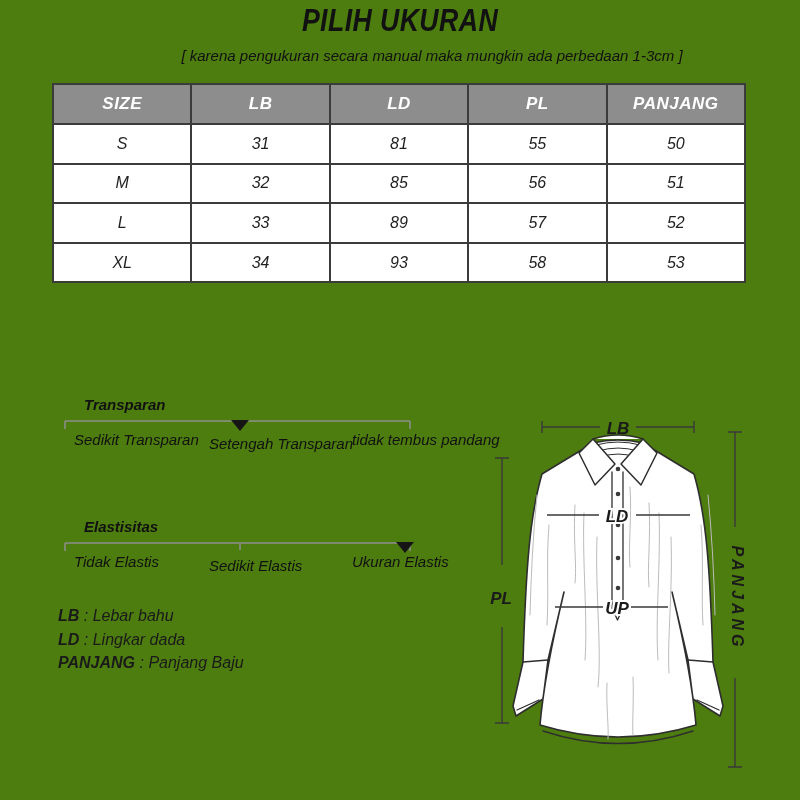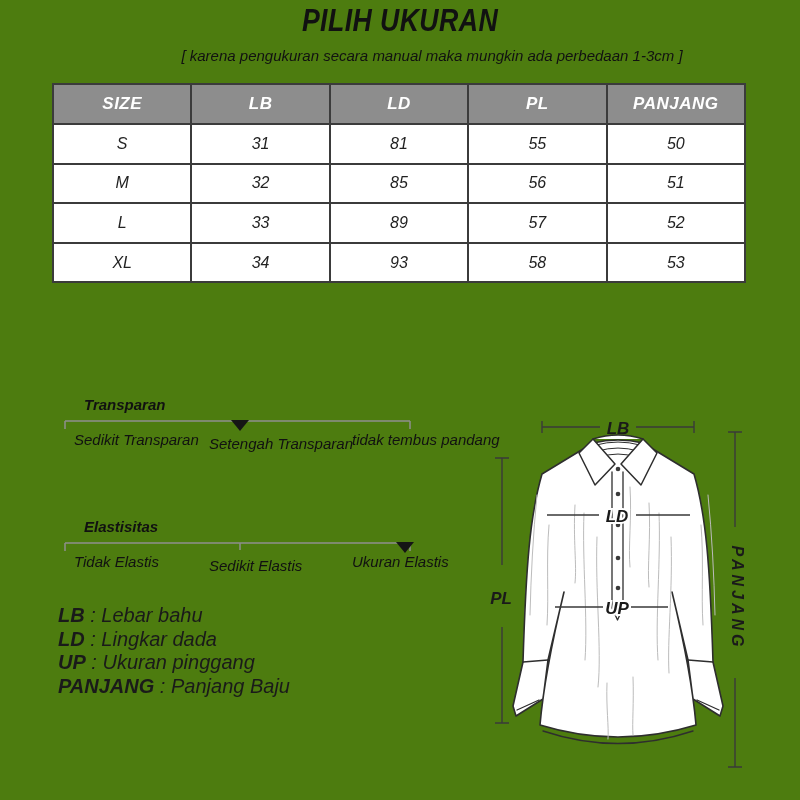--- a/index.html
+++ b/index.html
@@ -23,21 +23,21 @@
   #scale-transparan{top:396px;} #scale-jenis{top:452px;} #scale-elastisitas{top:518px;}
   .scale-label{position:absolute;left:26px;top:0;font-size:15px;font-weight:bold;color:#111;white-space:nowrap;}
   .scale svg{position:absolute;left:0;top:21px;display:block;}
   .scale-options{position:absolute;left:0;top:35px;width:420px;height:20px;font-size:15px;color:#111;}
   .opt-left{position:absolute;left:16px;top:0;white-space:nowrap;}
   .opt-mid{position:absolute;left:135px;top:4px;white-space:nowrap;margin-left:16px;}
   .opt-right{position:absolute;left:294px;top:0;white-space:nowrap;text-align:center;}
 
   
   .legend{position:absolute;left:58px;top:604px;}
-  .legend-item{height:23.5px;line-height:23.5px;font-size:20px;white-space:nowrap;}
+  .legend-item{height:23.5px;line-height:23.5px;font-size:16px;white-space:nowrap;}
   .legend-item b{font-weight:bold;}
 
   
   .shirt{position:absolute;left:480px;top:395px;}
 </style>
 </head>
 <body>
 
 <div class="canvas">
 
@@ -109,21 +109,20 @@
     <div class="scale-options">
       <span class="opt-left">Tidak Elastis</span>
       <span class="opt-mid">Sedikit Elastis</span>
       <span class="opt-right">Ukuran Elastis</span>
     </div>
   </div>
 
   <div class="legend">
     <div class="legend-item"><b>LB</b><span> : </span><span>Lebar bahu</span></div>
     <div class="legend-item"><b>LD</b><span> : </span><span>Lingkar dada</span></div>
-    <div class="legend-item"><b>UP</b><span> : </span><span>Ukuran pinggang</span></div>
     <div class="legend-item"><b>PANJANG</b><span> : </span><span>Panjang Baju</span></div>
   </div>
 
   <svg class="shirt" width="320" height="405" viewBox="0 0 320 405">
     <g stroke="#2e2e2e" stroke-width="1.6" fill="none" stroke-linejoin="round" stroke-linecap="round">
       <path fill="#ffffff" d="M113 48 L62 79 C50 120 46 170 43 267 L33 311 L36 321 L63 304 L68 265 L84 197
                C70 255 63 295 60 330 Q138 354 216 330 C213 295 206 255 192 197
                L208 265 L213 304 L240 321 L243 311 L233 267
                C230 170 226 120 214 79 L163 48 Q138 42 113 48 Z"></path>
       <g stroke="#bcbcbc" stroke-width="1">

